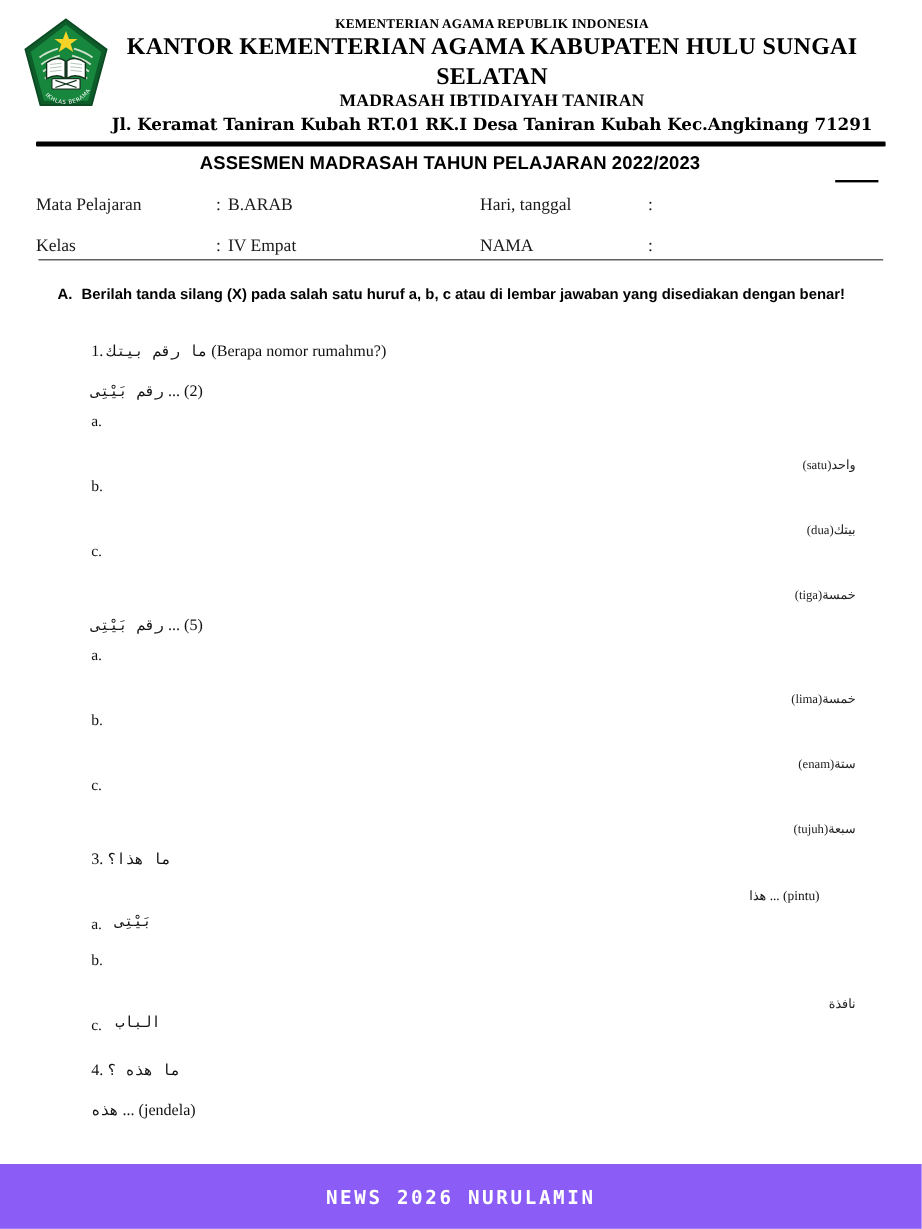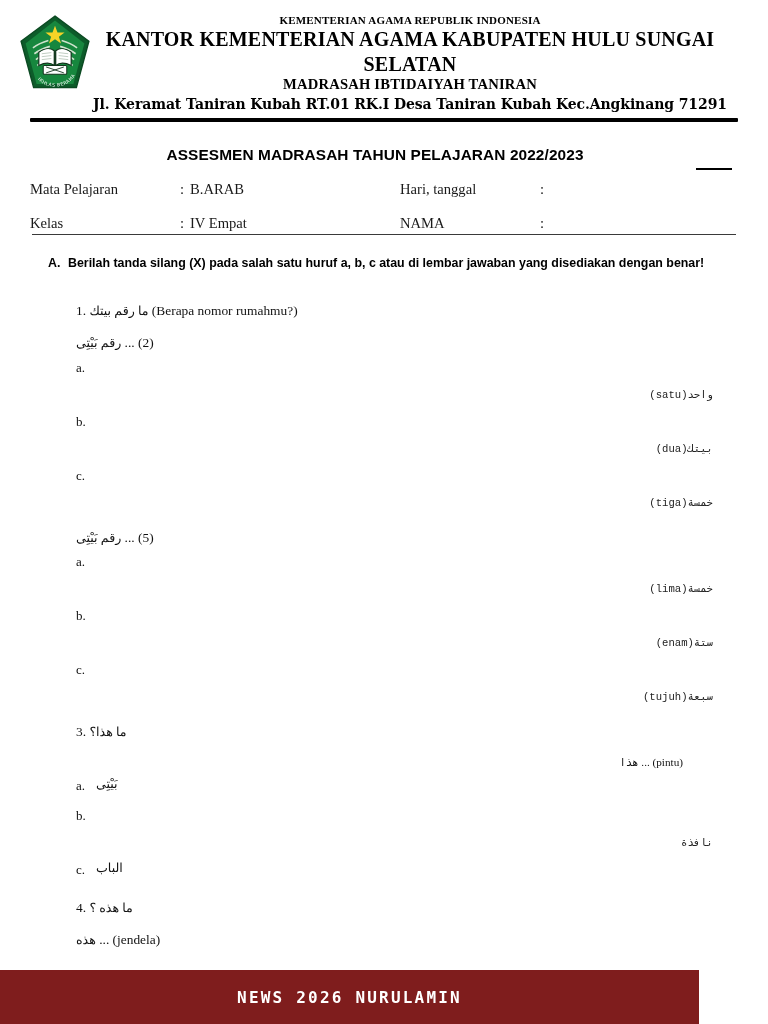--- a/index.html
+++ b/index.html
@@ -61,21 +61,21 @@
 
   .rule-thick {
     margin: 3px 30px 0 30px;
     height: 4px;
     background: #000;
     border-radius: 1px;
   }
 
   
   .exam-title {
-    margin-top: 24px;
+    margin-top: 6px;
     text-align: center;
     font-family: "Liberation Sans", sans-serif;
     font-weight: bold;
     font-size: 15.4px;
     letter-spacing: .1px;
     color: #000;
     padding-right: 18px;
   }
 
   
@@ -145,30 +145,31 @@
     margin: 12px 0 0 46px;
     line-height: 1.5;
   }
   .q-sub.right {
     text-align: right;
     margin-left: 0;
     margin-right: 55px;
     font-size: 11.2px;
   }
   .ar {
+    font-family: Liberation Mono, monospace;
+    direction: rtl;
+    unicode-bidi: isolate;
+    font-size: 12.6px;
+  }
+  .ar-sm {
     font-family: Liberation Serif, serif;
     direction: rtl;
     unicode-bidi: isolate;
-    font-size: 12.6px;
-  }
-  .ar-sm {
-    font-family: Liberation Mono, monospace;
-    direction: rtl;
-    unicode-bidi: isolate;
     font-size: 10.6px;
+    margin-top: 10px;
   }
 
   .opt {
     position: relative;
     margin-left: 46px;
     min-height: 54px;
     font-size: 13px;
     color: #111;
   }
   .opt-letter {
@@ -188,23 +189,23 @@
     white-space: nowrap;
     color: #222;
   }
   .opt.compact { min-height: 30px; }
   .opt.compact .opt-right { top: 4px; }
 
   
   .footer-banner {
     position: absolute;
     left: 0; bottom: 0;
-    width: 699px;
+    width: 768px;
     height: 54px;
-    background: #7f1d1d;
+    background: #8b5cf6;
     color: #fff;
     display: flex;
     align-items: center;
     justify-content: center;
     font-family: "DejaVu Sans Mono", monospace;
     font-size: 16px;
     letter-spacing: 2.2px;
     font-weight: bold;
   }
 </style>

